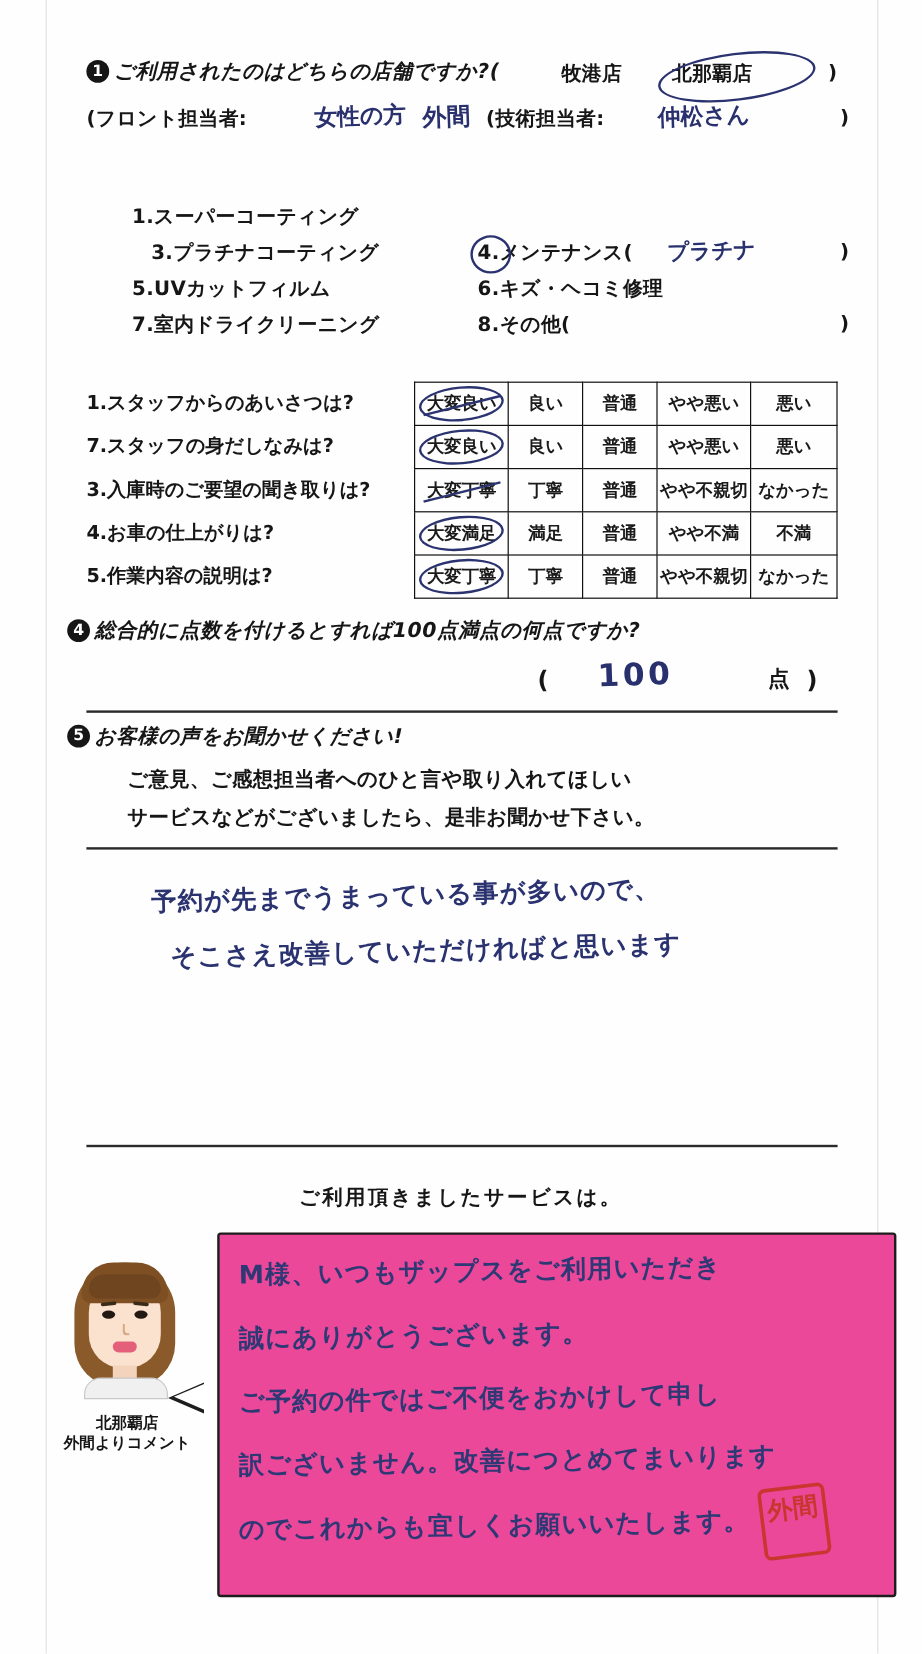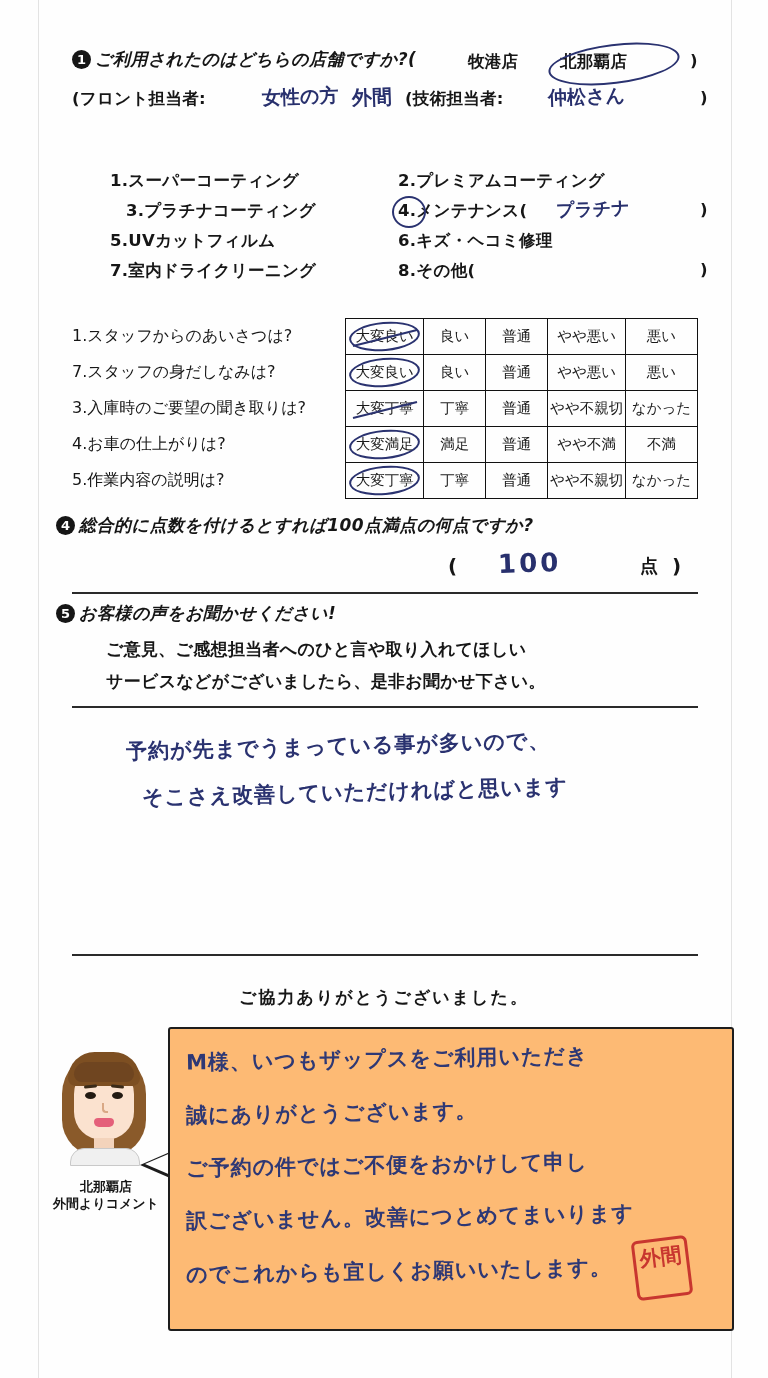--- a/index.html
+++ b/index.html
@@ -99,21 +99,21 @@
     left: 72px;
     top: 318px;
     width: 626px;
     border-collapse: collapse;
   }
   .sat-table td {
     border: 1.3px solid #111;
     height: 35px;
     text-align: center;
     font-size: 14.5px;
-    font-weight: 400;
+    font-weight: 700;
     padding: 0;
   }
   .sat-table td.qcell {
     border: none;
     text-align: left;
     font-size: 16px;
     padding-right: 6px;
     white-space: nowrap;
     width: 268px;
   }
@@ -163,27 +163,27 @@
     left: 0; right: 0;
     text-align: center;
     font-size: 17px;
     font-weight: 700;
     letter-spacing: 2px;
   }
 
   
   .bubble {
     position: absolute;
-    left: 168px;
+    left: 181px;
     top: 1027px;
     width: 562px;
     height: 300px;
     border: 2.2px solid #1d1d1d;
     border-radius: 3px;
-    background: #fdba74;
+    background: #ec4899;
   }
   .bubble-tail {
     position: absolute;
     left: 140px;
     top: 1152px;
     width: 0; height: 0;
     border-top: 13px solid transparent;
     border-bottom: 13px solid transparent;
     border-right: 30px solid #1d1d1d;
   }
@@ -331,23 +331,20 @@
   <div class="opt print" style="left:72px; top:88px;">(フロント担当者:</div>
   <div class="ink" style="left:262px; top:84px; font-size:19px;">女性の方</div>
   <div class="ink" style="left:352px; top:84px; font-size:20px;">外間</div>
   <div class="opt print" style="left:405px; top:88px;">(技術担当者:</div>
   <div class="ink" style="left:548px; top:84px; font-size:19px;">仲松さん</div>
   <div class="opt print" style="left:700px; top:88px;">)</div>
 
 
   <div class="opt print" style="left:110px; top:170px;">
     <span>1.</span><span>スーパーコーティング</span>
-  </div>
-  <div class="opt print" style="left:398px; top:170px;">
-    <span>2.</span><span>プレミアムコーティング</span>
   </div>
   <div class="opt print" style="left:126px; top:200px;">
     <span>3.</span><span>プラチナコーティング</span>
   </div>
   <div class="opt print" style="left:398px; top:200px;">
     <span>4.</span><span>メンテナンス(</span>
   </div>
   <div class="maru2" style="left:392px; top:196px; width:30px; height:28px; transform:rotate(0deg);"></div>
   <div class="ink" style="left:556px; top:197px; font-size:18px;">プラチナ</div>
   <div class="opt print" style="left:700px; top:200px;">)</div>
@@ -444,21 +441,21 @@
   <div class="opt print" style="left:106px; top:670px; font-size:17px;">サービスなどがございましたら、是非お聞かせ下さい。</div>
   <div class="opt print" style="left:106px; top:638px; font-size:17px;">ご意見、ご感想担当者へのひと言や取り入れてほしい</div>
 
   <div class="hr" style="left:72px; top:706px; width:626px;"></div>
 
   <div class="free-text" style="left:126px; top:732px;">予約が先までうまっている事が多いので、</div>
   <div class="free-text" style="left:142px; top:778px;">そこさえ改善していただければと思います</div>
 
   <div class="hr" style="left:72px; top:954px; width:626px;"></div>
 
-  <div class="thanks print" style="top:986px;">ご協力ありがとうございました。</div>
+  <div class="thanks print" style="top:986px;">ご利用頂きましたサービスは。</div>
 
   <div class="avatar">
     <div class="av-hair-back"></div>
     <div class="av-face"></div>
     <div class="av-hair-top"></div>
     <div class="av-fringe"></div>
     <div class="av-brow l"></div>
     <div class="av-brow r"></div>
     <div class="av-eye l"></div>
     <div class="av-eye r"></div>

